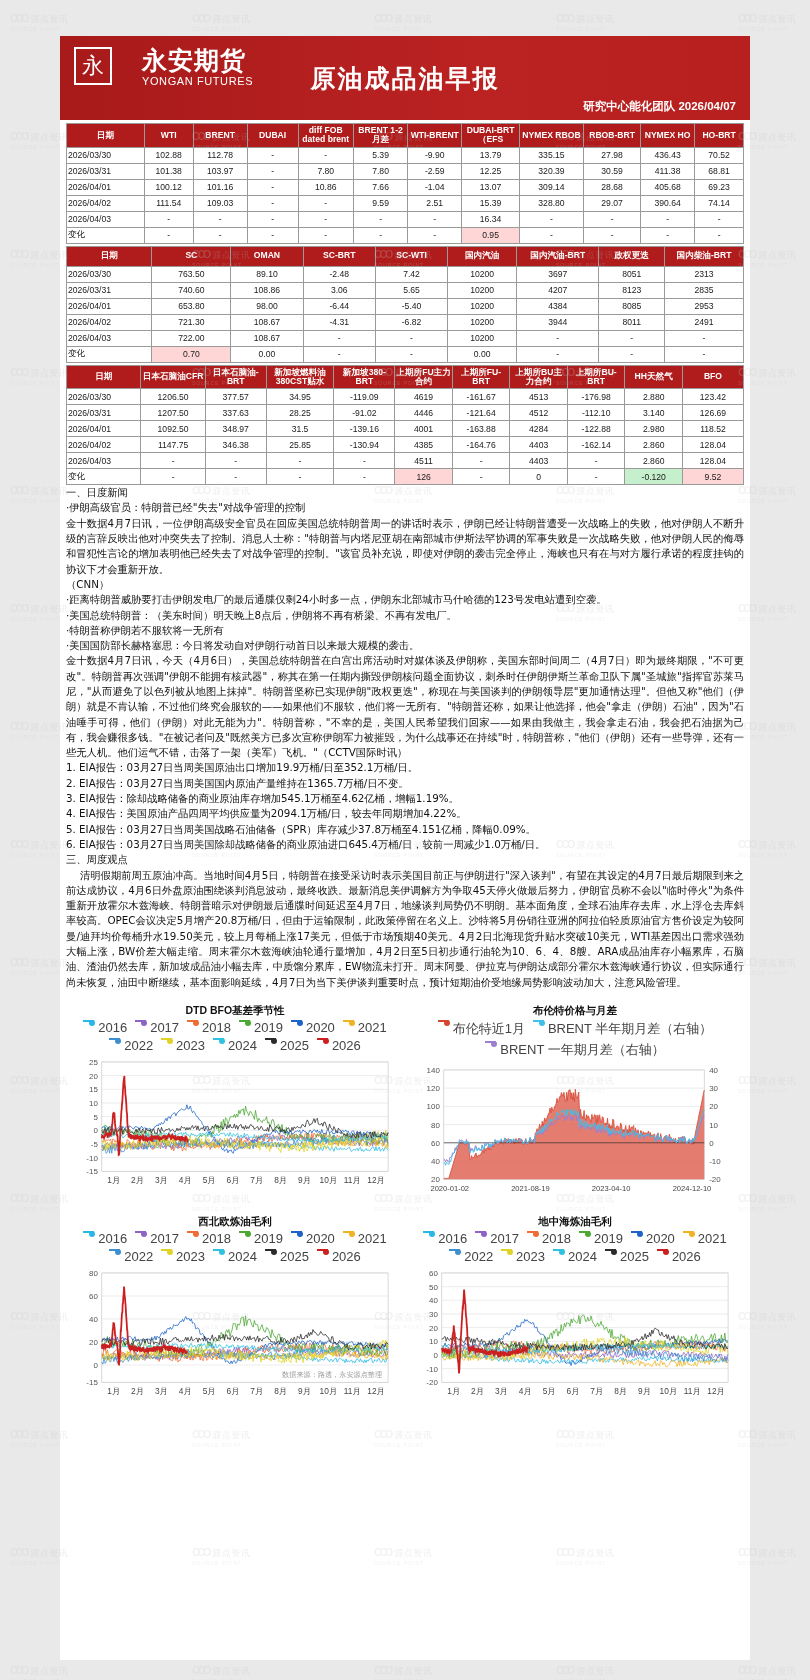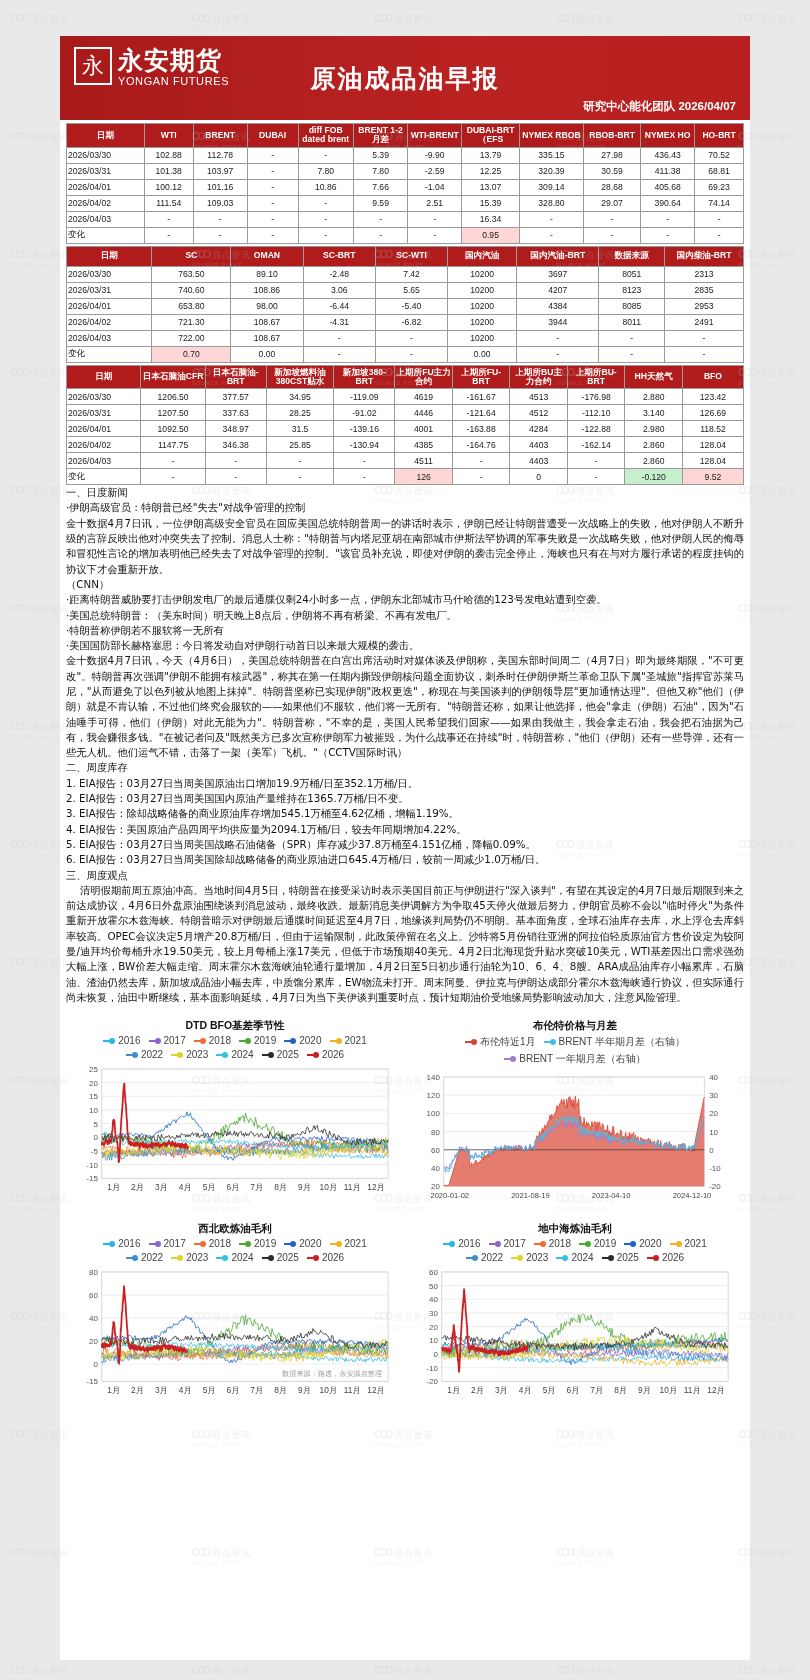--- a/index.html
+++ b/index.html
@@ -8,21 +8,21 @@
   .sheet{position:absolute;left:60px;top:36px;width:690px;height:1624px;background:#ffffff;}
   .wm{position:absolute;inset:0;pointer-events:none;z-index:5;opacity:.25;}
   .wm i{position:absolute;font-style:normal;color:#b9b9b9;font-size:9px;letter-spacing:.5px;white-space:nowrap;}
   .wm i b{display:block;font-weight:400;font-size:5px;color:#c9c9c9;letter-spacing:1px;}
   .wm i s{text-decoration:none;font-size:15px;letter-spacing:-2px;color:#c6c6c6;}
 
   
   .hdr{position:relative;height:84px;background:#b01b1b;background:linear-gradient(90deg,#a81a1a 0%,#bb2222 60%,#b81f1f 100%);}
   .logo{position:absolute;left:14px;top:11px;display:flex;align-items:flex-start;gap:6px;}
   .logo .mark{width:34px;height:34px;border:2px solid #fff;display:flex;align-items:center;justify-content:center;color:#fff;font-size:22px;line-height:1;font-family:"DejaVu Sans",sans-serif;}
-  .logo .txt{color:#fff;}
+  .logo .txt{color:#fff;margin-left:24px;}
   .logo .cn{font-size:25px;font-weight:bold;line-height:1.05;letter-spacing:1px;}
   .logo .en{font-size:11px;letter-spacing:.6px;margin-top:2px;}
   .title{position:absolute;left:0;right:0;top:26px;text-align:center;color:#fff;font-size:25px;font-weight:bold;letter-spacing:2px;}
   .subtitle{position:absolute;right:14px;bottom:6px;color:#fff;font-size:11.5px;font-weight:bold;}
 
   
   table{border-collapse:collapse;width:100%;table-layout:fixed;}
   .tbl td,.tbl th{border:1px solid #9a9a9a;font-size:8.6px;text-align:center;padding:1px 1px;height:13px;color:#1a1a1a;}
   .tbl th{background:#b01b1b;color:#fff;font-weight:bold;line-height:1.08;padding:2px 1px;}
   .tbl td.lbl{text-align:left;}
@@ -34,21 +34,21 @@
   .news p{margin:0;font-size:10.3px;line-height:15.3px;color:#111;text-align:justify;font-family:"DejaVu Sans","Liberation Sans",sans-serif;}
   .news p.head{font-weight:normal;}
   .news p.ind{text-indent:14px;}
 
   
   .charts{position:relative;margin-top:8px;padding:0 8px 6px 8px;}
   .crow{display:flex;gap:6px;}
   .cbox{width:50%;position:relative;}
   .ctitle{text-align:center;font-size:10.5px;font-weight:bold;color:#111;margin:6px 0 2px;}
   .legend{display:flex;flex-wrap:wrap;justify-content:center;gap:3px 8px;padding:0 14px;margin-bottom:1px;}
-  .legend .li{display:flex;align-items:center;gap:3px;font-size:10px;color:#444;}
+  .legend .li{display:flex;align-items:flex-start;gap:3px;font-size:13px;color:#444;}
   .legend .dot{width:6px;height:6px;border-radius:50%;display:inline-block;}
   .legend .bar{width:11px;height:2px;display:inline-block;margin-right:-8px;}
   .plot{position:relative;}
   .plot svg{display:block;width:100%;}
 </style>
 </head>
 <body>
 
 <div class="page">
 
@@ -279,21 +279,21 @@
           </colgroup>
           <thead>
             <tr>
               <th>日期</th>
               <th>SC</th>
               <th>OMAN</th>
               <th>SC-BRT</th>
               <th>SC-WTI</th>
               <th>国内汽油</th>
               <th>国内汽油-BRT</th>
-              <th>数据来源</th>
+              <th>政权更迭</th>
               <th>国内柴油-BRT</th>
             </tr>
           </thead>
           <tbody>
             <tr>
               <td class="lbl">2026/03/30</td>
               <td class="">763.50</td>
               <td class="">89.10</td>
               <td class="">-2.48</td>
               <td class="">7.42</td>
@@ -474,21 +474,20 @@
       <div class="news" id="newsblock">
           <p class="head">一、日度新闻</p>
           <p>·伊朗高级官员：特朗普已经"失去"对战争管理的控制</p>
           <p>金十数据4月7日讯，一位伊朗高级安全官员在回应美国总统特朗普周一的讲话时表示，伊朗已经让特朗普遭受一次战略上的失败，他对伊朗人不断升级的言辞反映出他对冲突失去了控制。消息人士称："特朗普与内塔尼亚胡在南部城市伊斯法罕协调的军事失败是一次战略失败，他对伊朗人民的侮辱和冒犯性言论的增加表明他已经失去了对战争管理的控制。"该官员补充说，即使对伊朗的袭击完全停止，海峡也只有在与对方履行承诺的程度挂钩的协议下才会重新开放。</p>
           <p>（CNN）</p>
           <p>·距离特朗普威胁要打击伊朗发电厂的最后通牒仅剩24小时多一点，伊朗东北部城市马什哈德的123号发电站遭到空袭。</p>
           <p>·美国总统特朗普：（美东时间）明天晚上8点后，伊朗将不再有桥梁、不再有发电厂。</p>
           <p>·特朗普称伊朗若不服软将一无所有</p>
           <p>·美国国防部长赫格塞思：今日将发动自对伊朗行动首日以来最大规模的袭击。</p>
           <p>金十数据4月7日讯，今天（4月6日），美国总统特朗普在白宫出席活动时对媒体谈及伊朗称，美国东部时间周二（4月7日）即为最终期限，"不可更改"。特朗普再次强调"伊朗不能拥有核武器"，称其在第一任期内撕毁伊朗核问题全面协议，刺杀时任伊朗伊斯兰革命卫队下属"圣城旅"指挥官苏莱马尼，"从而避免了以色列被从地图上抹掉"。特朗普坚称已实现伊朗"政权更迭"，称现在与美国谈判的伊朗领导层"更加通情达理"。但他又称"他们（伊朗）就是不肯认输，不过他们终究会服软的——如果他们不服软，他们将一无所有。"特朗普还称，如果让他选择，他会"拿走（伊朗）石油"，因为"石油唾手可得，他们（伊朗）对此无能为力"。特朗普称，"不幸的是，美国人民希望我们回家——如果由我做主，我会拿走石油，我会把石油据为己有，我会赚很多钱。"在被记者问及"既然美方已多次宣称伊朗军力被摧毁，为什么战事还在持续"时，特朗普称，"他们（伊朗）还有一些导弹，还有一些无人机。他们运气不错，击落了一架（美军）飞机。"（CCTV国际时讯）</p>
-          <p class="head">二、周度库存</p>
           <p>1. EIA报告：03月27日当周美国原油出口增加19.9万桶/日至352.1万桶/日。</p>
           <p>2. EIA报告：03月27日当周美国国内原油产量维持在1365.7万桶/日不变。</p>
           <p>3. EIA报告：除却战略储备的商业原油库存增加545.1万桶至4.62亿桶，增幅1.19%。</p>
           <p>4. EIA报告：美国原油产品四周平均供应量为2094.1万桶/日，较去年同期增加4.22%。</p>
           <p>5. EIA报告：03月27日当周美国战略石油储备（SPR）库存减少37.8万桶至4.151亿桶，降幅0.09%。</p>
           <p>6. EIA报告：03月27日当周美国除却战略储备的商业原油进口645.4万桶/日，较前一周减少1.0万桶/日。</p>
           <p class="head">三、周度观点</p>
           <p class="ind">清明假期前周五原油冲高。当地时间4月5日，特朗普在接受采访时表示美国目前正与伊朗进行"深入谈判"，有望在其设定的4月7日最后期限到来之前达成协议，4月6日外盘原油围绕谈判消息波动，最终收跌。最新消息美伊调解方为争取45天停火做最后努力，伊朗官员称不会以"临时停火"为条件重新开放霍尔木兹海峡。特朗普暗示对伊朗最后通牒时间延迟至4月7日，地缘谈判局势仍不明朗。基本面角度，全球石油库存去库，水上浮仓去库斜率较高。OPEC会议决定5月增产20.8万桶/日，但由于运输限制，此政策停留在名义上。沙特将5月份销往亚洲的阿拉伯轻质原油官方售价设定为较阿曼/迪拜均价每桶升水19.50美元，较上月每桶上涨17美元，但低于市场预期40美元。4月2日北海现货升贴水突破10美元，WTI基差因出口需求强劲大幅上涨，BW价差大幅走缩。周末霍尔木兹海峡油轮通行量增加，4月2日至5日初步通行油轮为10、6、4、8艘。ARA成品油库存小幅累库，石脑油、渣油仍然去库，新加坡成品油小幅去库，中质馏分累库，EW物流未打开。周末阿曼、伊拉克与伊朗达成部分霍尔木兹海峡通行协议，但实际通行尚未恢复，油田中断继续，基本面影响延续，4月7日为当下美伊谈判重要时点，预计短期油价受地缘局势影响波动加大，注意风险管理。</p>
         </div>
 

